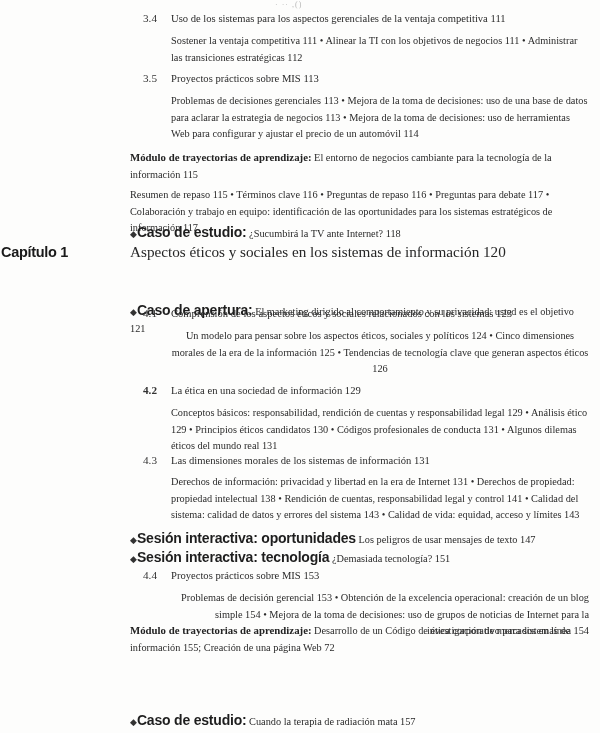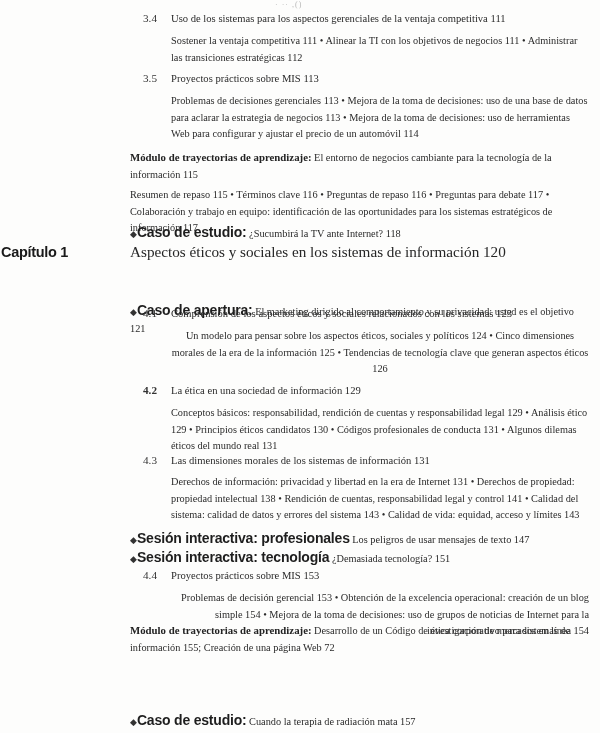--- a/index.html
+++ b/index.html
@@ -59,21 +59,21 @@
 
   <div class="sec-num" style="top:384px;font-weight:bold;">4.2</div>
   <div class="sec-title" style="top:385px;">La ética en una sociedad de información  129</div>
   <div class="sub" style="top:405px;">Conceptos básicos: responsabilidad, rendición de cuentas y responsabilidad legal 129 • Análisis ético  129 • Principios éticos candidatos  130 • Códigos profesionales de conducta  131 • Algunos dilemas éticos del mundo real  131</div>
 
   <div class="sec-num" style="top:454px;">4.3</div>
   <div class="sec-title" style="top:455px;">Las dimensiones morales de los sistemas de información  131</div>
   <div class="sub" style="top:474px;">Derechos de información: privacidad y libertad en la era de Internet  131 • Derechos de propiedad: propiedad intelectual  138 • Rendición de cuentas, responsabilidad legal y control  141 • Calidad del sistema: calidad de datos y errores del sistema  143 • Calidad de vida: equidad, acceso y límites  143</div>
 
   <div class="inline-case" style="top:530px;">
-    <span class="diamond">◆</span><span class="label-sans">Sesión interactiva: profesionales</span><span> Los peligros de usar mensajes de texto  147</span>
+    <span class="diamond">◆</span><span class="label-sans">Sesión interactiva: oportunidades</span><span> Los peligros de usar mensajes de texto  147</span>
   </div>
   <div class="inline-case" style="top:549px;">
     <span class="diamond">◆</span><span class="label-sans">Sesión interactiva: tecnología</span><span> ¿Demasiada tecnología?  151</span>
   </div>
 
   <div class="sec-num" style="top:569px;">4.4</div>
   <div class="sec-title" style="top:570px;">Proyectos prácticos sobre MIS  153</div>
   <div class="sub" style="top:590px;text-align:right;">Problemas de decisión gerencial  153 • Obtención de la excelencia operacional: creación de un blog simple  154 • Mejora de la toma de decisiones: uso de grupos de noticias de Internet para la investigación de mercados en línea  154</div>
 
   <div class="wide" style="top: 622px;">

